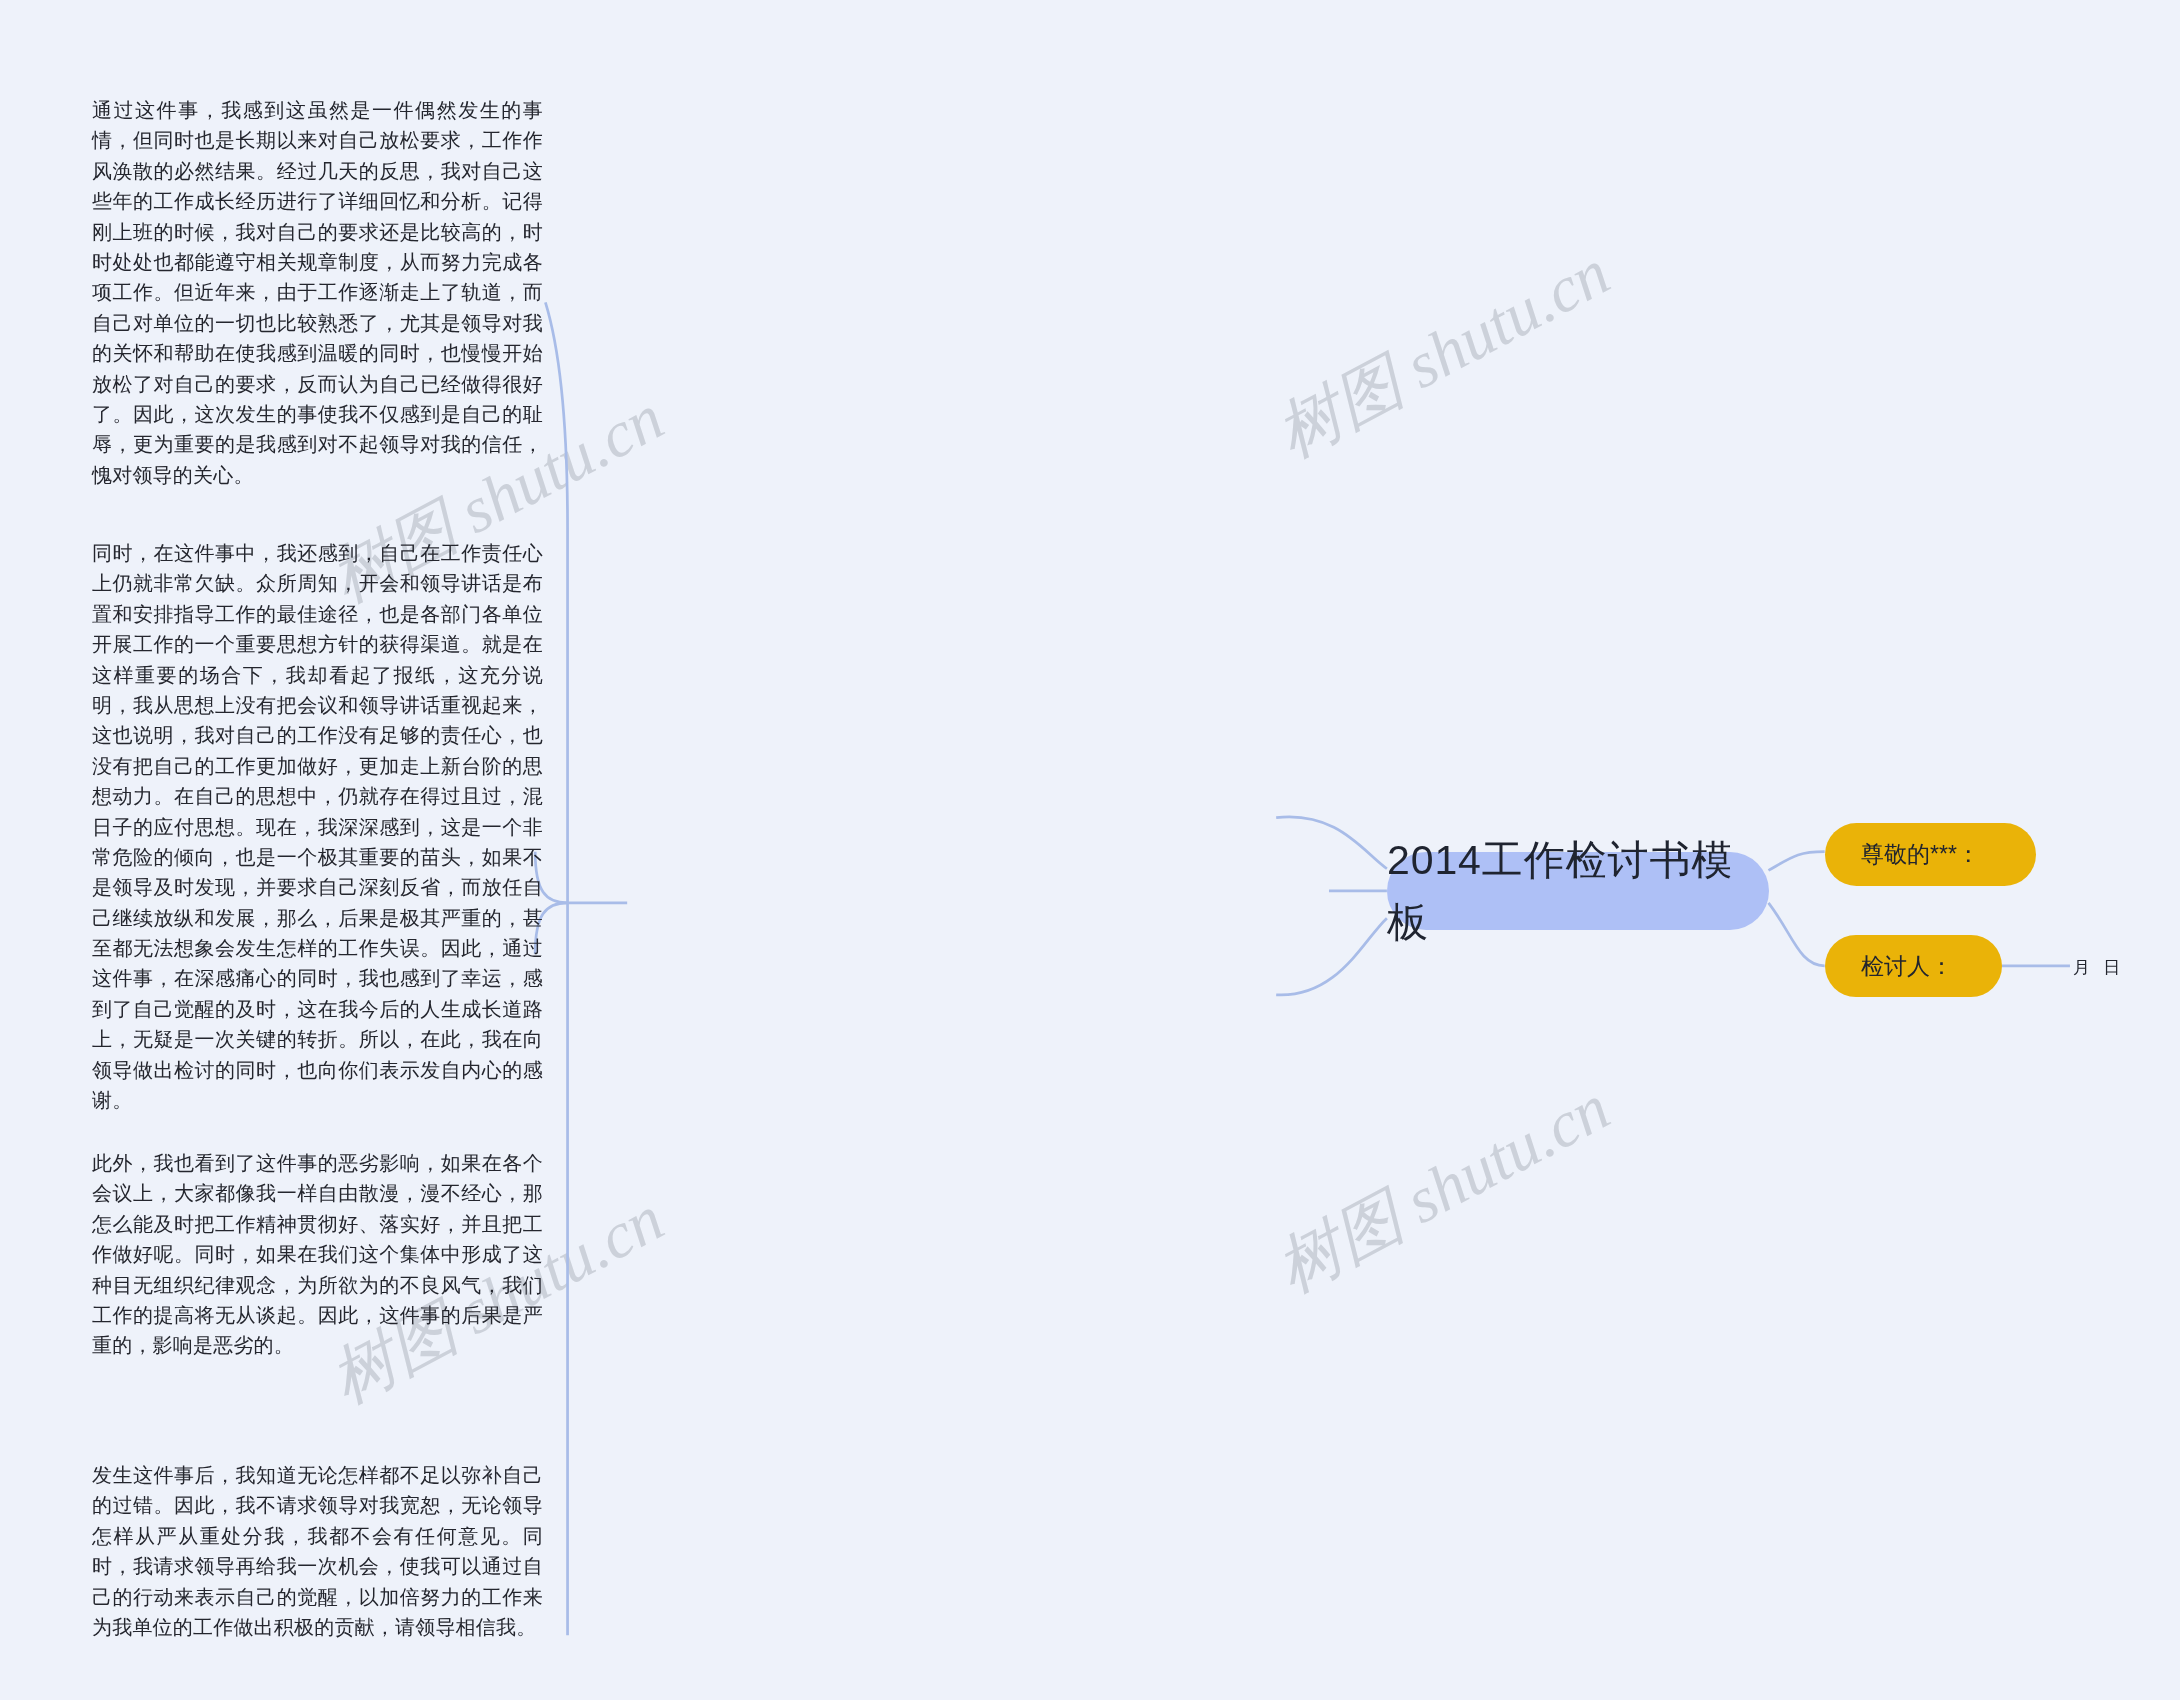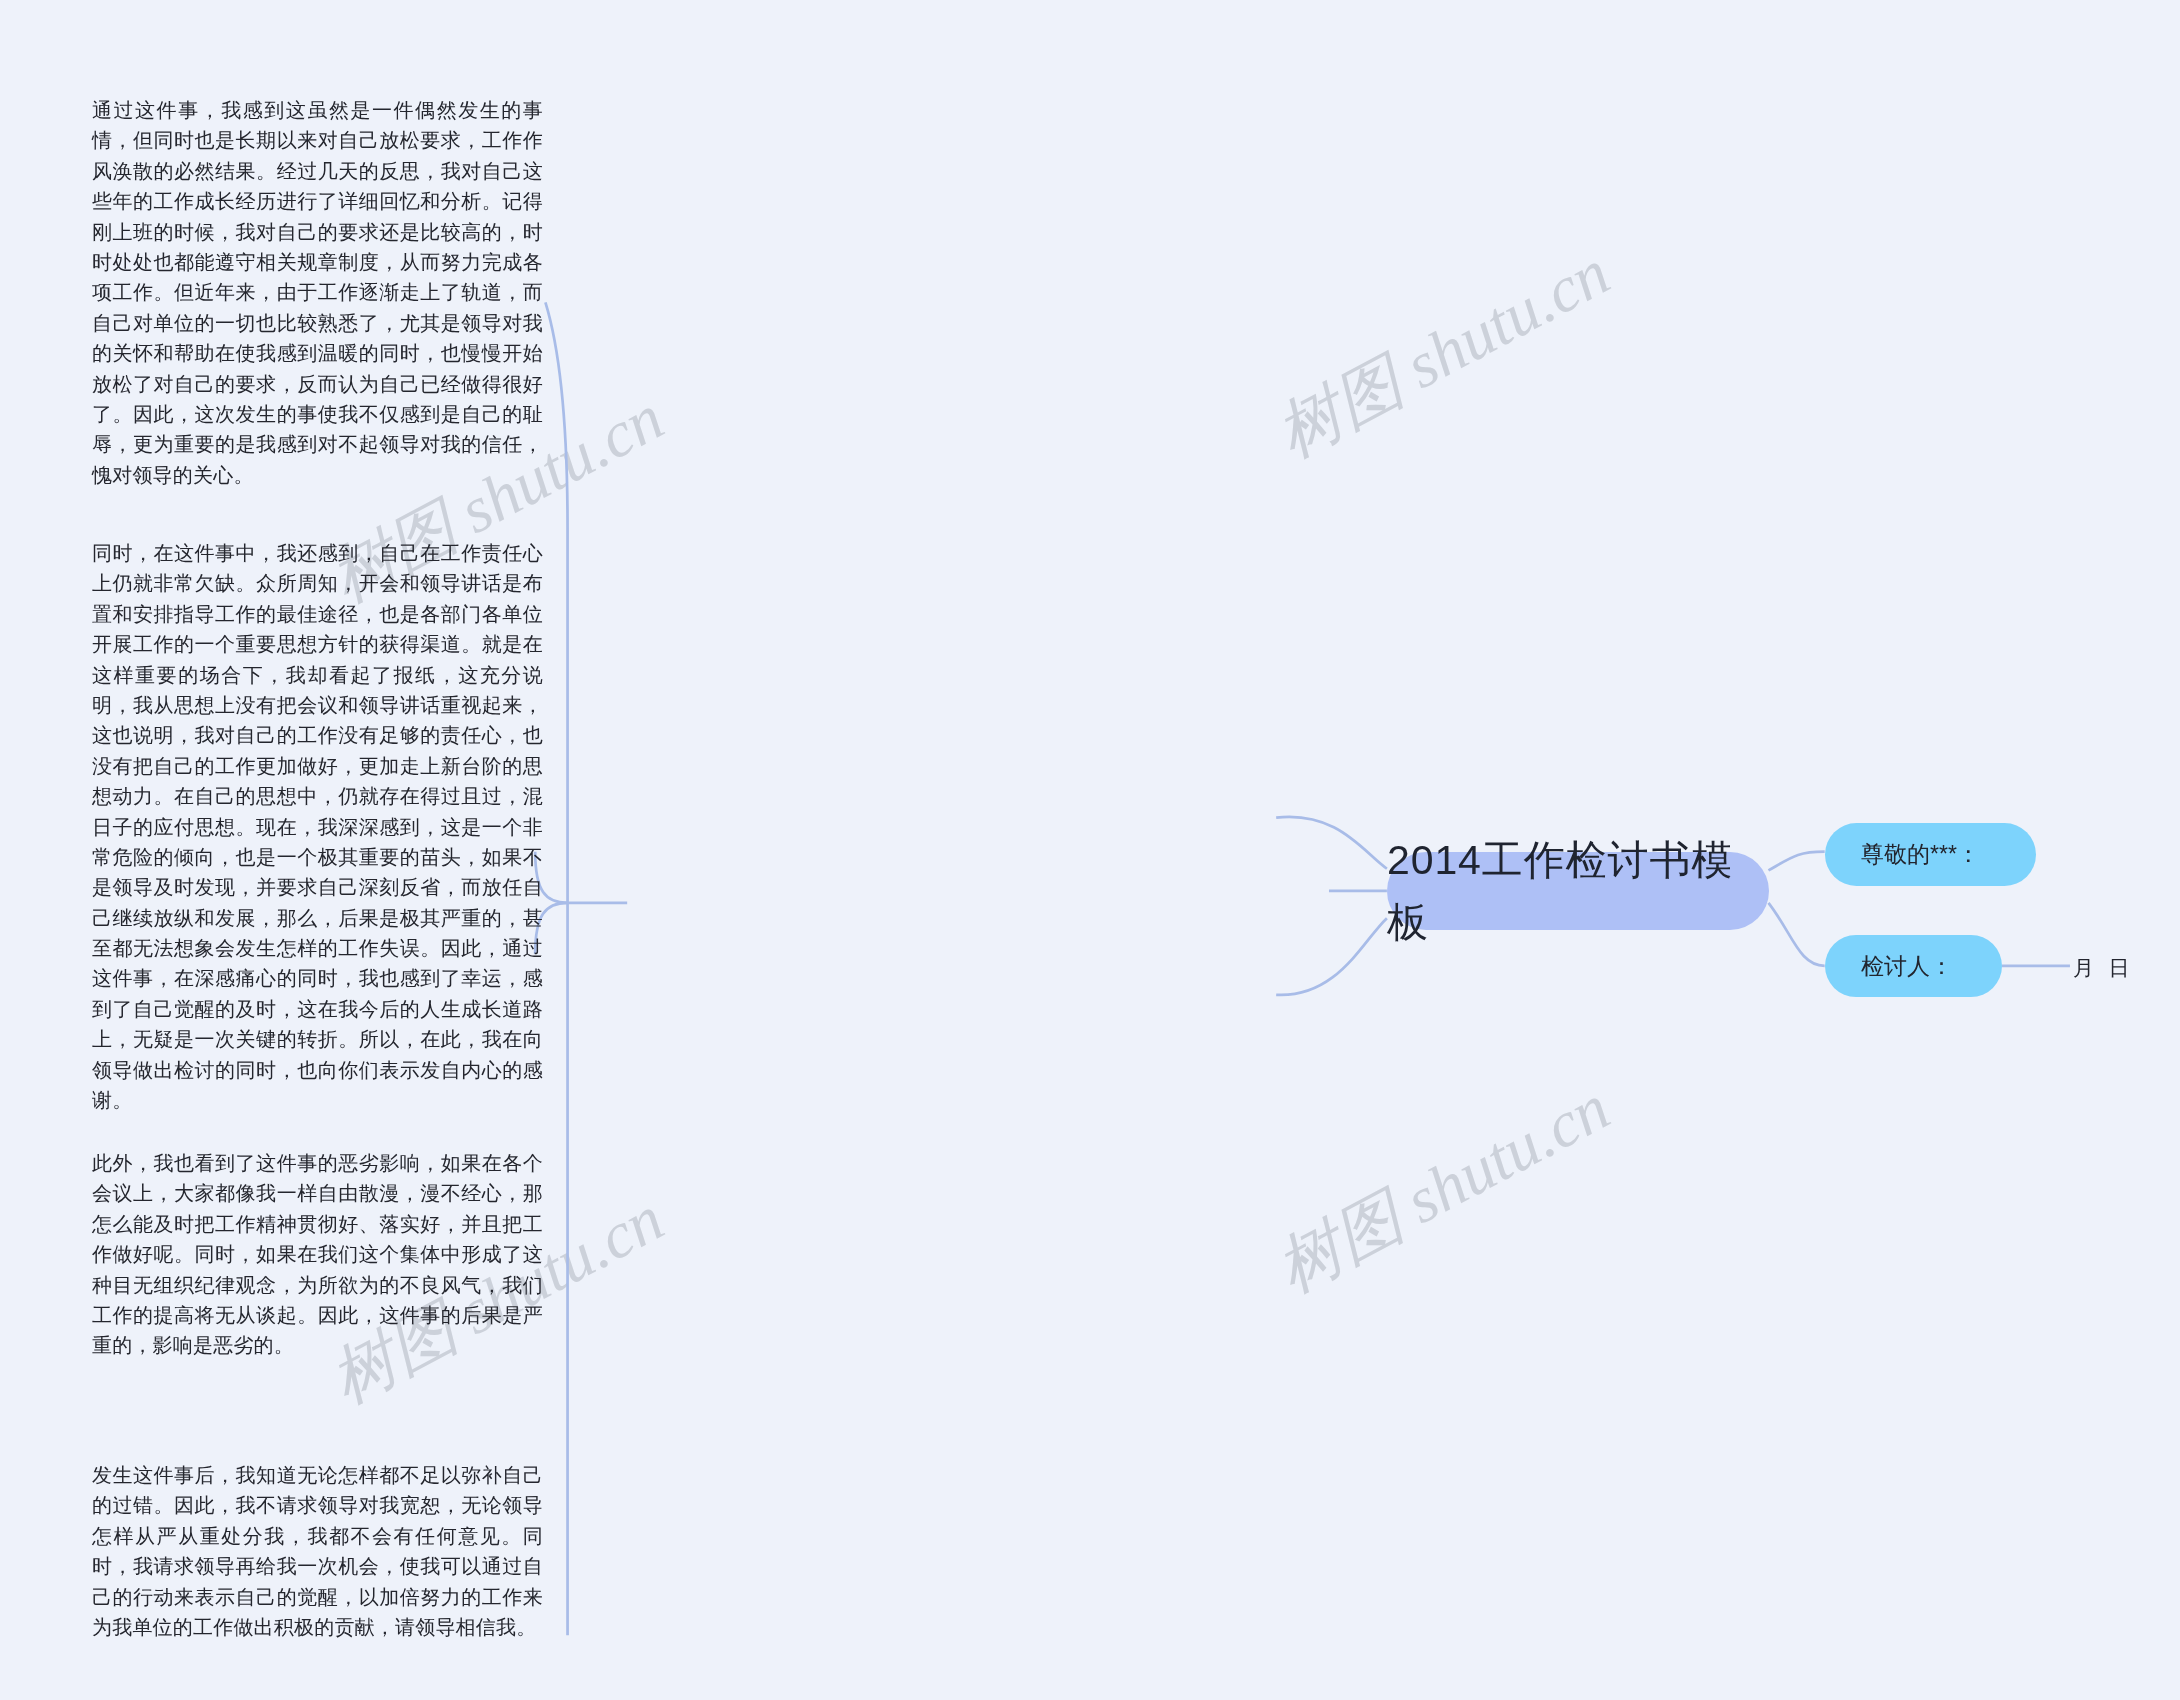--- a/index.html
+++ b/index.html
@@ -99,33 +99,33 @@
     height: 78px;
     background: #aec0f6;
     border-radius: 8517px;
     justify-content: center;
     font-size: 41px;
     letter-spacing: 0.9px;
     color: #1f2430;
   }
 
   .right-node {
-    background: #7dd3fc;
+    background: #eab308;
     border-radius: 8517px;
     padding-left: 36px;
     font-size: 23px;
     color: #22252e;
   }
   .rn-1 { left: 1825px; top: 823px;  width: 211px; height: 63px; }
   .rn-2 { left: 1825px; top: 935px; width: 177px; height: 62px; }
 
   .tail-node {
     left: 2073px;
     top: 940px;
-    font-size: 21px;
+    font-size: 17px;
     color: #22252e;
     letter-spacing: 4.3px;
     height: 55px;
     display: flex;
     align-items: center;
   }
 
   
   #para-1 { left: 92px; top: 95px;  width: 451px; }
   #para-2 { left: 92px; top: 538px;  width: 451px; }

